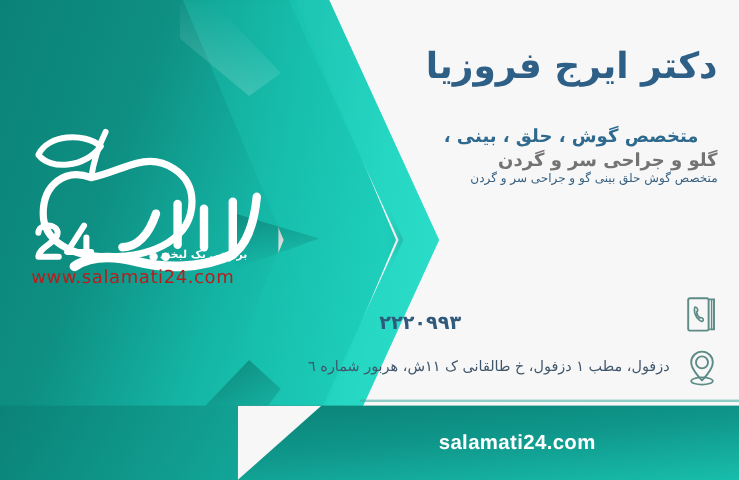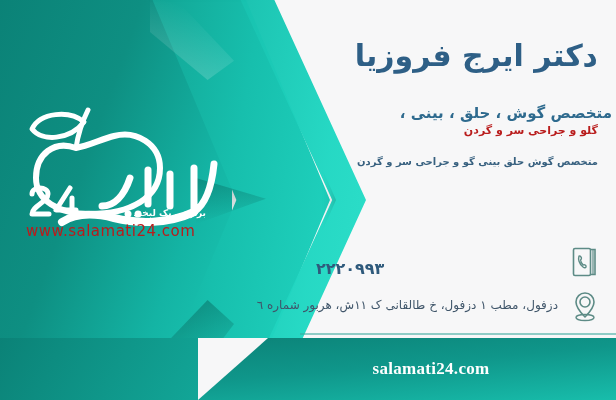--- a/index.html
+++ b/index.html
@@ -83,30 +83,30 @@
     position:absolute;left:300px;top:0;width:316px;height:400px;
     text-align:right;direction:rtl;
   }
   .doc-name{
     position:absolute;right:18px;top:38px;
     font-size:30px;font-weight:bold;color:#2e5f86;
     letter-spacing:0px;white-space:nowrap;
     font-family:"DejaVu Sans","Liberation Sans",sans-serif;
   }
   .spec-line1{
-    position:absolute;right:4px;top:104px;
+    position:absolute;right:34px;top:104px;
     font-size:15px;font-weight:bold;color:#2e6a8e;white-space:nowrap;
   }
   .spec-line2{
     position:absolute;right:18px;top:124px;
-    font-size:11px;font-weight:bold;color:#b91c1c;white-space:nowrap;
+    font-size:15px;font-weight:bold;color:#737373;white-space:nowrap;
   }
   .spec-line3{
-    position:absolute;right:18px;top:156px;
-    font-size:10px;font-weight:bold;color:#37607f;white-space:nowrap;
+    position:absolute;right:18px;top:144px;
+    font-size:10px;font-weight:normal;color:#37607f;white-space:nowrap;
   }
 
   
   .contact{
     position:absolute;right:14px;top:244px;width:290px;
   }
   .crow{
     display:flex;align-items:center;justify-content:flex-start;
     gap:10px;margin-bottom:8px;
   }
@@ -142,21 +142,21 @@
   }
   .footer-clip{
     position:absolute;left:198px;top:338px;width:70px;height:62px;
     background:#f7f7f8;
     clip-path:polygon(0 0,100% 0,0 100%);
   }
   .footer-text{
     position:relative;z-index:3;
     color:#ffffff;font-size:17px;font-weight:bold;letter-spacing:.3px;
     direction:ltr;margin-left:48px;
-    font-family:Liberation Serif, serif;
+    font-family:Liberation Sans, sans-serif;
   }
   
   .footer-wedge{
     position:absolute;left:0;top:338px;width:232px;height:62px;
     background:linear-gradient(120deg,#0b8277,#13ab9c);
   }
 </style>
 </head>
 <body>
 

